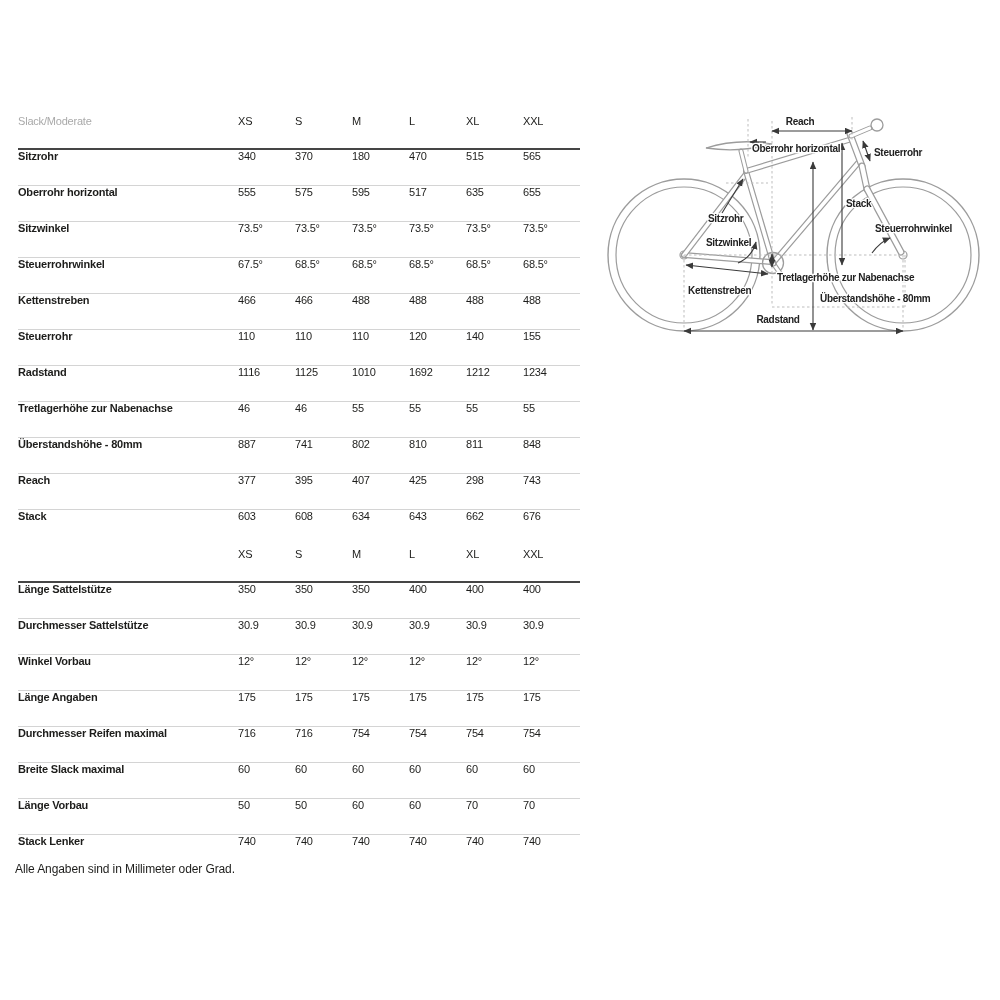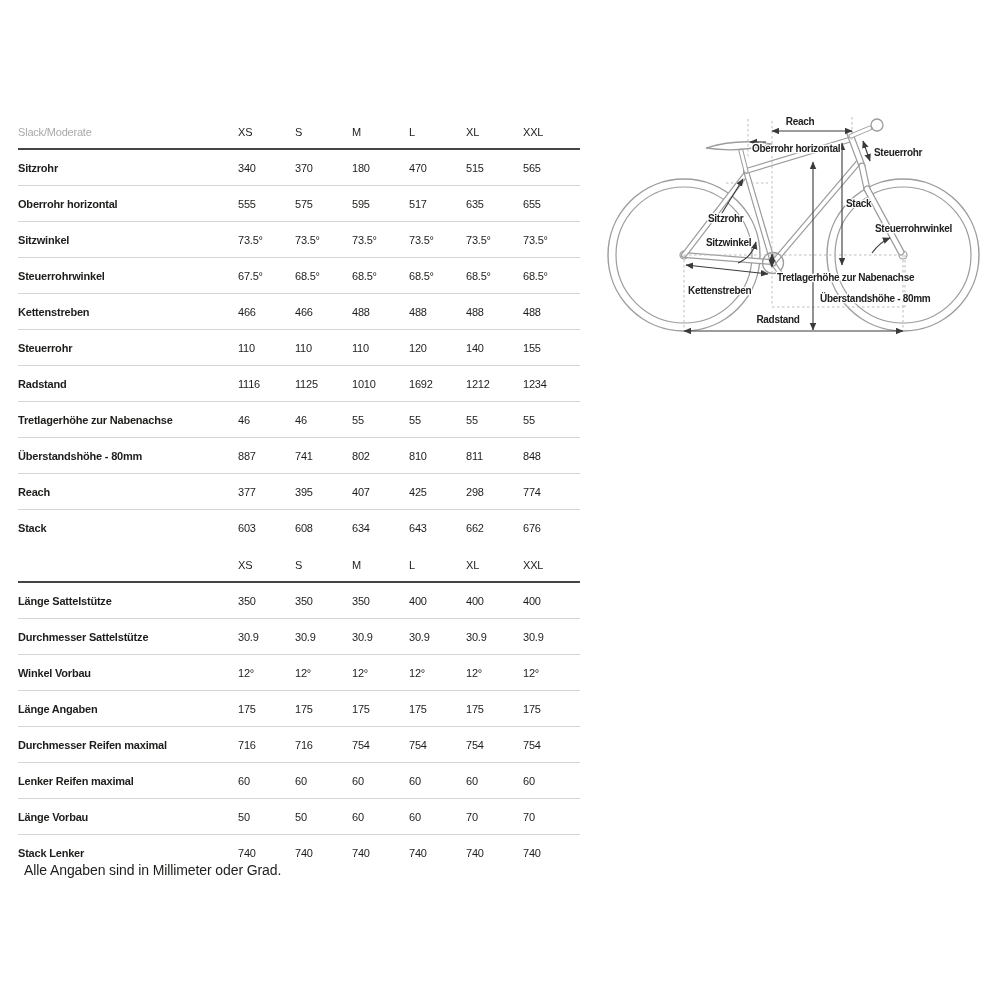--- a/index.html
+++ b/index.html
@@ -2,30 +2,30 @@
 <html><head>
 <meta charset="utf-8">
 <style>
   html,body{margin:0;padding:0;background:#fff;}
   .page{
     position:relative;width:1000px;height:1000px;background:#ffffff;overflow:hidden;
     font-family:"Liberation Sans", sans-serif;color:#1d1d1b;
   }
   
   .geo-table{position:absolute;left:18px;top:115px;width:562px;letter-spacing:-0.2px;}
-  .t-row{display:flex;align-items:center;height:35px;border-bottom:1px solid #d4d4d4;}
+  .t-row{display:flex;height:35px;border-bottom:1px solid #d4d4d4;}
   .t-section .t-body .t-row:last-child{border-bottom:none;}
   .t-head{height:33px;border-bottom:2px solid #454545;}
   .t-label{width:220px;flex:none;font-size:11px;font-weight:700;color:#1d1d1b;}
   .t-head .t-label{font-weight:400;color:#a9a9a9;}
   .t-val{width:57px;flex:none;font-size:11px;font-weight:400;color:#1d1d1b;text-align:left;}
   .t-colhead{color:#1d1d1b;}
   .t-section + .t-section{margin-top:3px;}
   
-  .footnote{position:absolute;left:24px;top:862px;font-size:14px;color:#1d1d1b;letter-spacing:-0.1px;}
+  .footnote{position:absolute;left:15px;top:862px;font-size:12px;color:#1d1d1b;letter-spacing:-0.1px;}
   
   .diagram{position:absolute;left:600px;top:95px;width:400px;height:250px;}
   .sketch{stroke:#9c9c9c;fill:none;}
   .tube-o{stroke:#9c9c9c;stroke-width:6;stroke-linecap:round;fill:none;}
   .tube-i{stroke:#ffffff;stroke-width:3.6;stroke-linecap:round;fill:none;}
   .thin-o{stroke:#9c9c9c;stroke-width:5;stroke-linecap:round;fill:none;}
   .thin-i{stroke:#ffffff;stroke-width:3;stroke-linecap:round;fill:none;}
   .fork-o{stroke:#9c9c9c;stroke-width:7;stroke-linecap:round;fill:none;}
   .fork-i{stroke:#ffffff;stroke-width:4.6;stroke-linecap:round;fill:none;}
   .dot{stroke:#bdbdbd;stroke-width:1;stroke-dasharray:2.5 2.5;fill:none;}
@@ -140,21 +140,21 @@
             <div class="t-val">848</div>
           </div>
 
     <div class="t-row">
       <div class="t-label">Reach</div>
     <div class="t-val">377</div>
             <div class="t-val">395</div>
             <div class="t-val">407</div>
             <div class="t-val">425</div>
             <div class="t-val">298</div>
-            <div class="t-val">774</div>
+            <div class="t-val">743</div>
           </div>
 
     <div class="t-row">
       <div class="t-label">Stack</div>
     <div class="t-val">603</div>
             <div class="t-val">608</div>
             <div class="t-val">634</div>
             <div class="t-val">643</div>
             <div class="t-val">662</div>
             <div class="t-val">676</div>
@@ -217,21 +217,21 @@
       <div class="t-label">Durchmesser Reifen maximal</div>
     <div class="t-val">716</div>
             <div class="t-val">716</div>
             <div class="t-val">754</div>
             <div class="t-val">754</div>
             <div class="t-val">754</div>
             <div class="t-val">754</div>
           </div>
 
     <div class="t-row">
-      <div class="t-label">Lenker Reifen maximal</div>
+      <div class="t-label">Breite Slack maximal</div>
     <div class="t-val">60</div>
             <div class="t-val">60</div>
             <div class="t-val">60</div>
             <div class="t-val">60</div>
             <div class="t-val">60</div>
             <div class="t-val">60</div>
           </div>
 
     <div class="t-row">
       <div class="t-label">Länge Vorbau</div>

